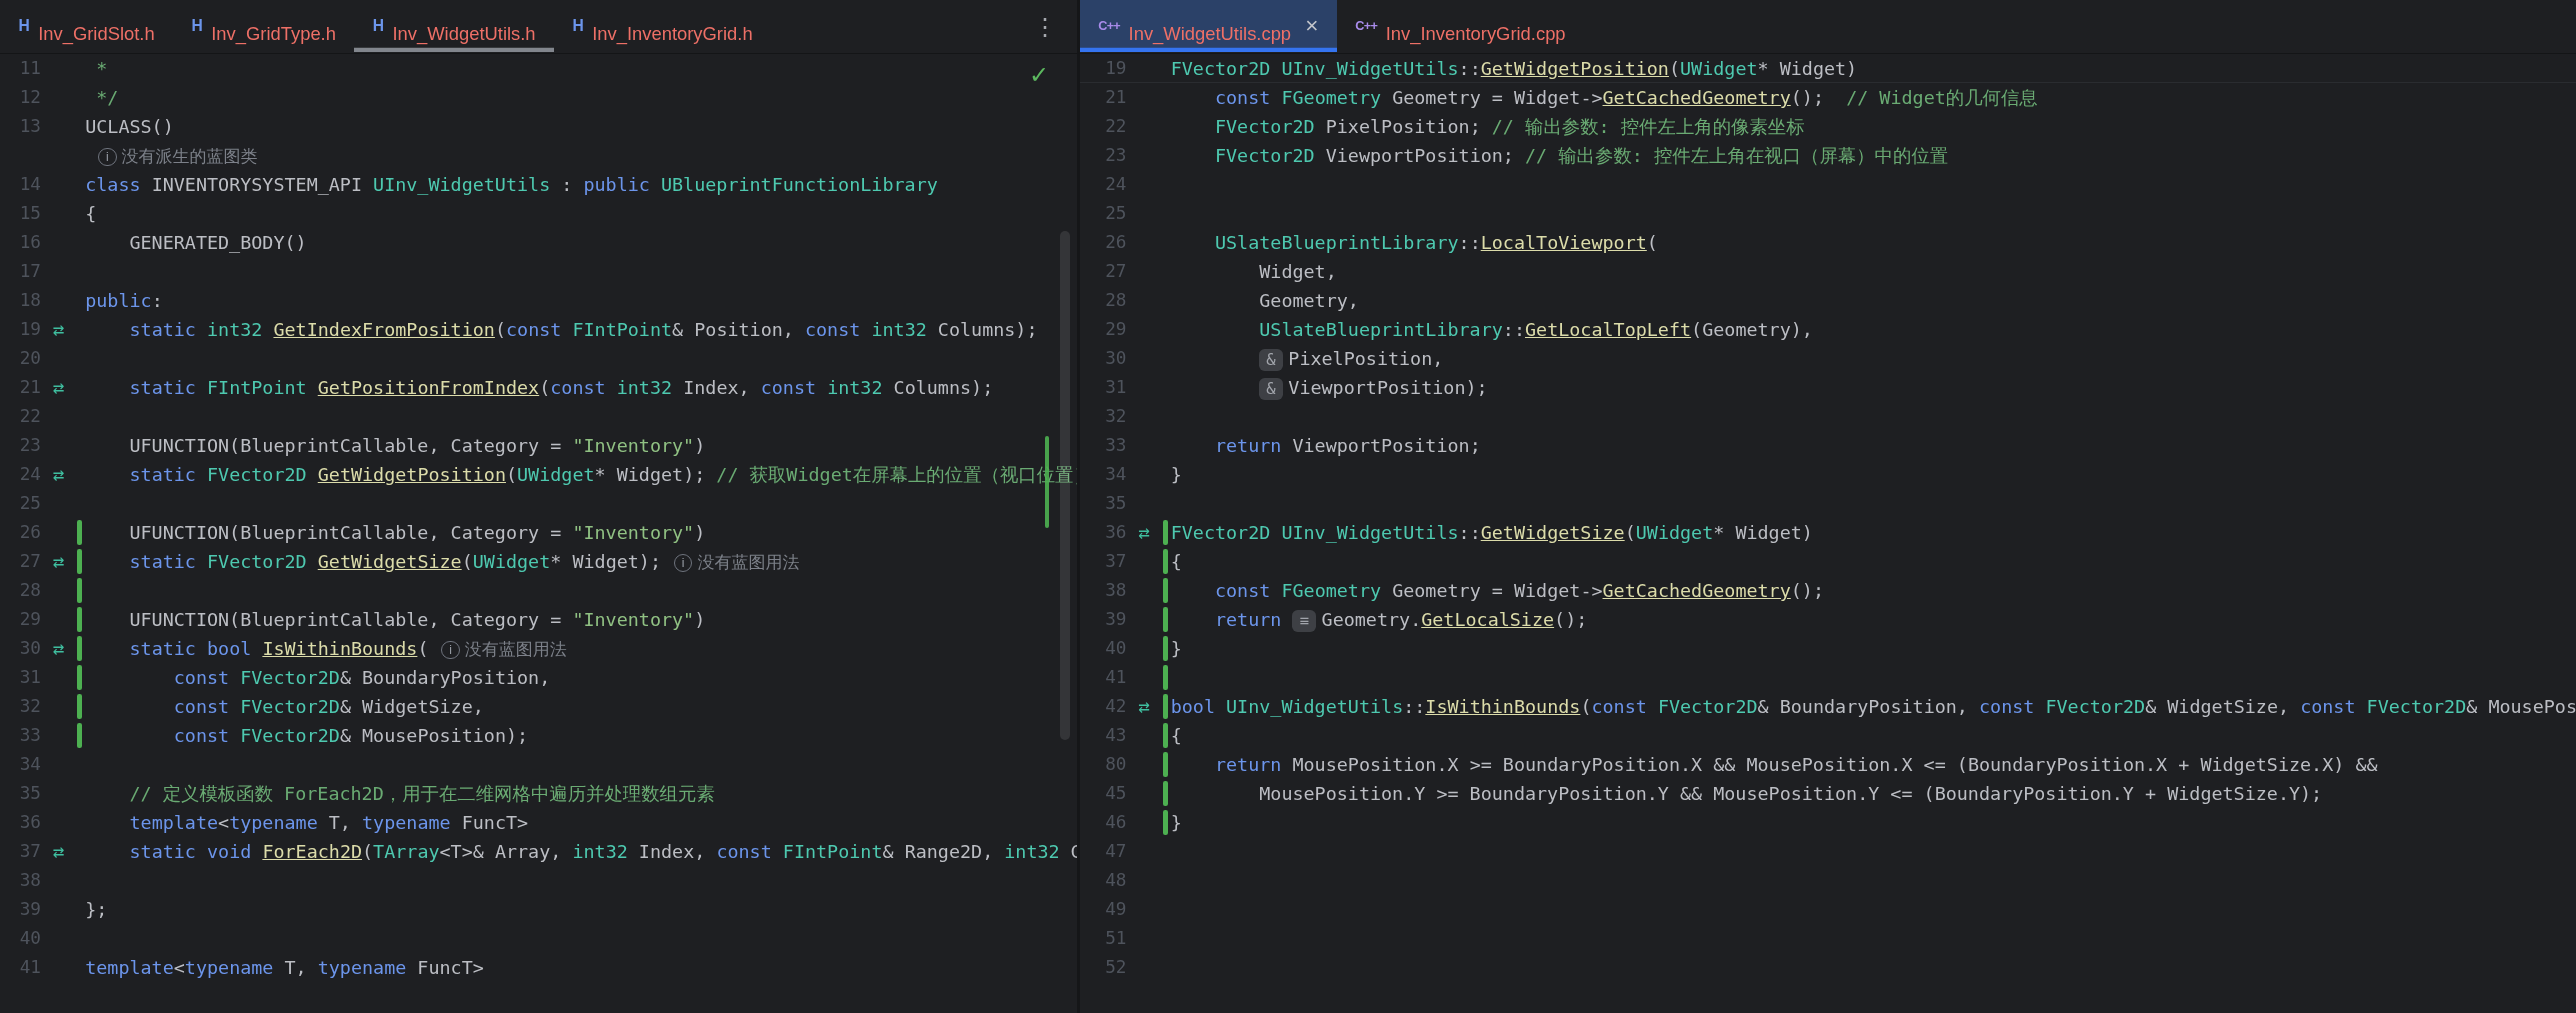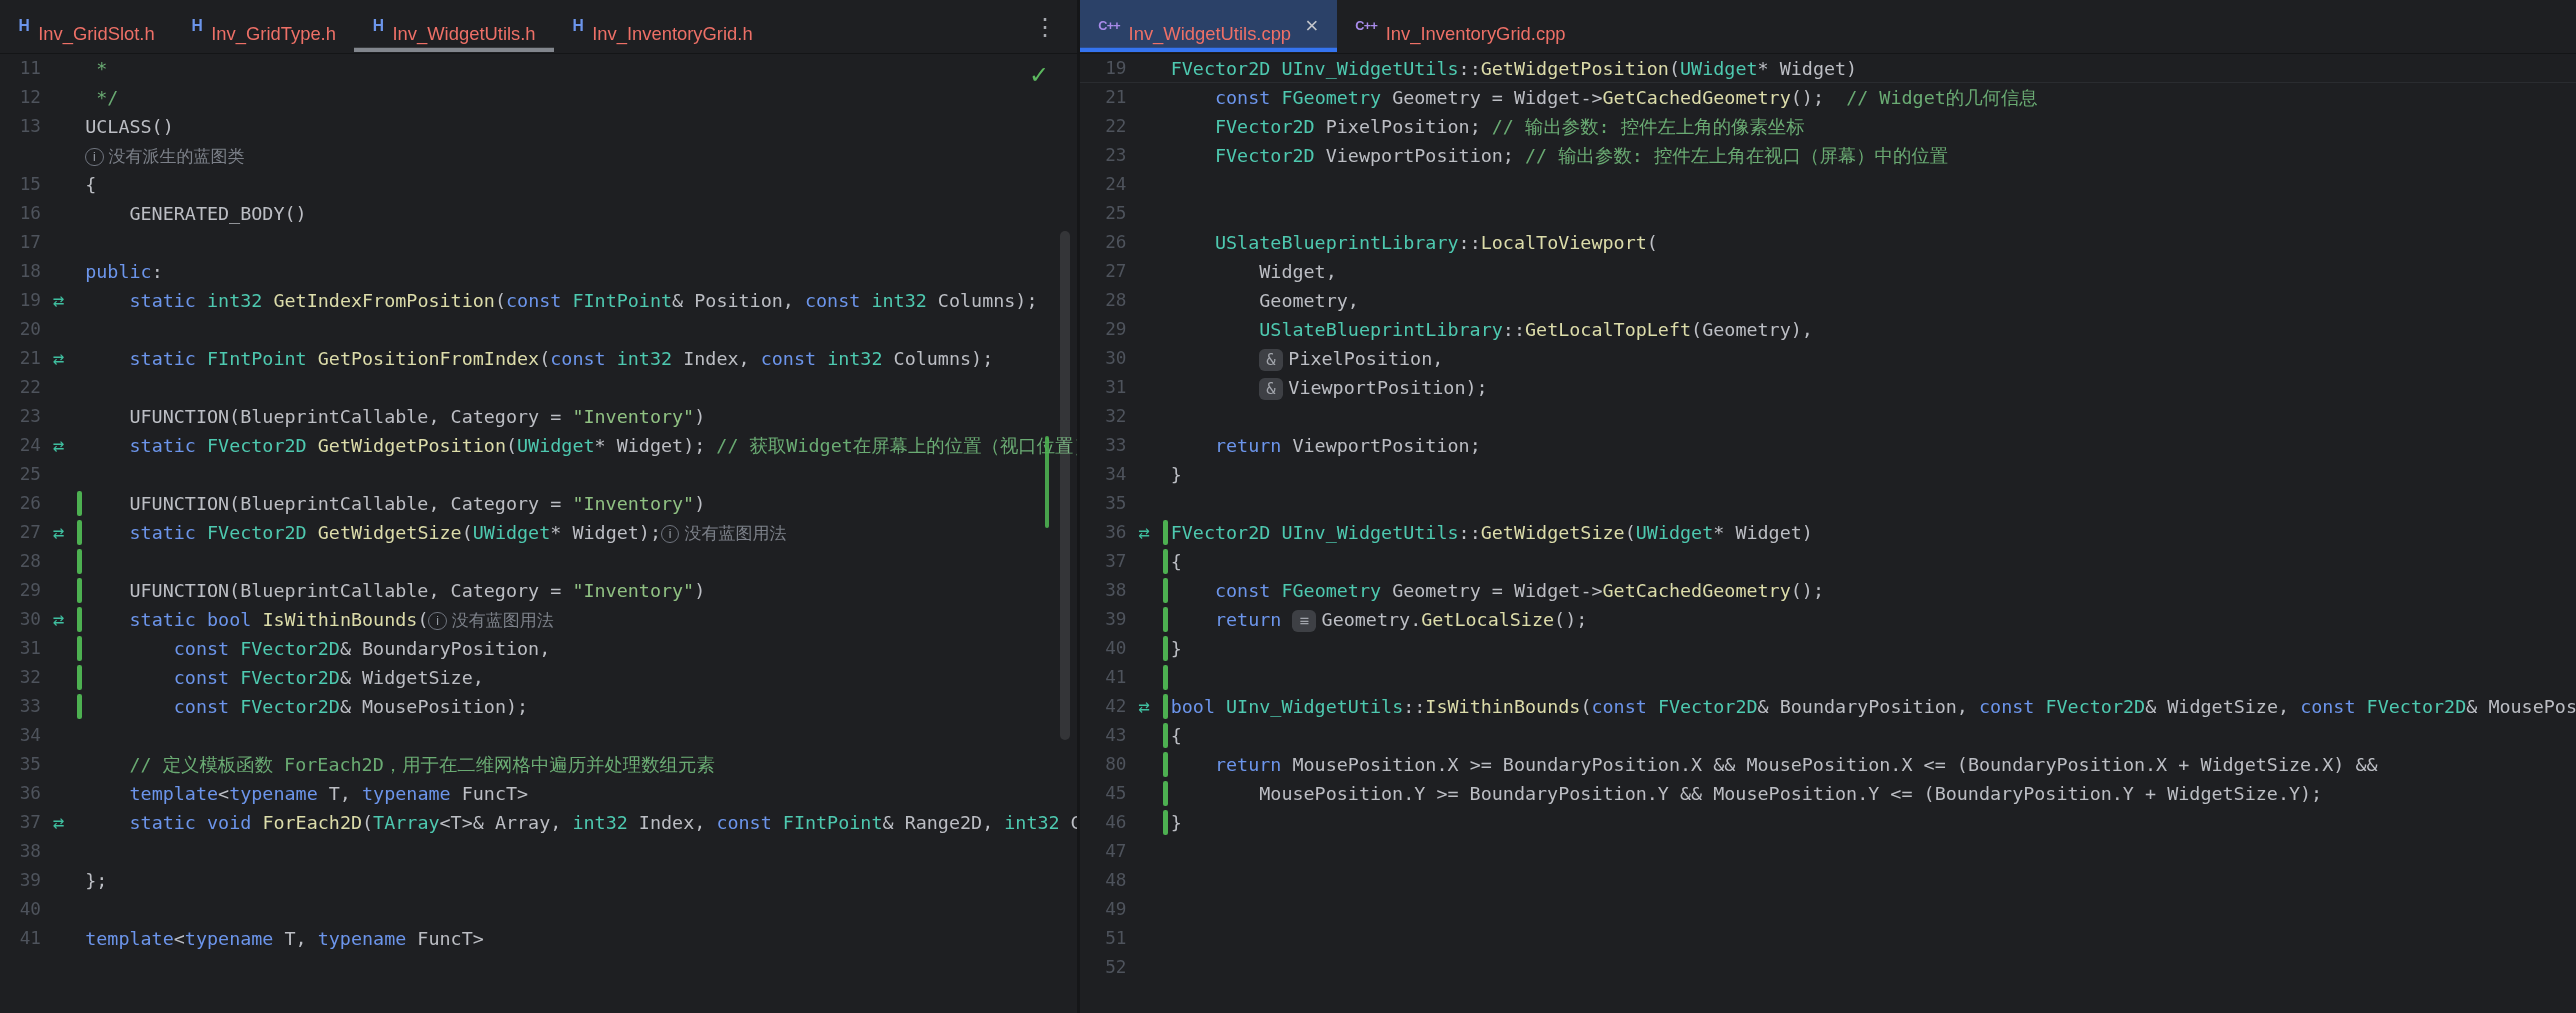--- a/index.html
+++ b/index.html
@@ -38,28 +38,28 @@
   .ed-right .row { padding-left:5.7px; }
   .row.sticky { border-bottom:1.4px solid #2A2C30; background:var(--background,#1E1F22); }
   .ln { flex:0 0 41px; text-align:right; color:#4E535C; font-size:17.7px; }
   .gicon { flex:0 0 35px; text-align:center; color:#3FBFA0; font-size:19px; }
   .cbar { flex:0 0 5px; margin:2.1px 0 2.1px 1.4px; border-radius:2.1px; }
   .cbar.changed { background:var(--changed-green,#4DB051); }
   .codeline { flex:1 1 auto; overflow:hidden; white-space:pre; padding-left:2.8px; color:#BCBEC4; }
   
   .tok-kw  { color:var(--keyword-blue,#6C95EB); }
   .tok-ty  { color:var(--type-teal,#4EC9B0); }
-  .tok-fn  { color:var(--function-yellow,#DCDCAA); }
+  .tok-fn  { color:var(--function-yellow,#DCDCAA);text-decoration:underline; }
   .tok-cmt { color:var(--comment-green,#6AAB73); }
   .tok-str { color:var(--string-green,#90C183); }
   .tok-txt { color:#BCBEC4; }
   .tok-chip { display:inline-block; background:#3E4045; color:#A2A5AC; border-radius:5.7px;
               padding:0 7px; margin-right:5.7px; font-size:15.6px; line-height:22.6px; height:22.6px;
               vertical-align:middle; }
-  .hintwrap { color:#7C8089; margin-left:0; font-size:17px; }
+  .hintwrap { color:#7C8089; margin-left:13px; font-size:17px; }
   .hinticon { display:inline-block; width:18.4px; height:18.4px; line-height:16.3px; text-align:center;
               border:1.4px solid #6F747E; border-radius:50%; font-size:12px; margin-right:5px;
               color:#9BA0A8; vertical-align:1.4px; font-family:"Liberation Sans",sans-serif; }
   
   .inspect-ok { position:absolute; top:7px; right:28px; color:#5CB85F; font-size:24px; font-weight:bold; }
   .stripe-mark { position:absolute; right:28px; top:382px; width:4.2px; height:92px;
                  background:var(--changed-green,#4DB051); border-radius:2.1px; opacity:.9; }
   .scroll-thumb { position:absolute; right:7px; top:177px; width:10px; height:509px;
                   background:rgba(255,255,255,.10); border-radius:5px; }
 </style>
@@ -122,20 +122,26 @@
             <span class="cbar"></span>
             <span class="codeline"><span class="tok-txt">UCLASS()</span></span>
           </div>
           <div class="row">
             <span class="ln"></span>
             <span class="gicon"></span>
             <span class="cbar"></span>
             <span class="codeline"><span class="hintwrap"><span class="hinticon">i</span><span class="hinttext">没有派生的蓝图类</span></span></span>
           </div>
           <div class="row">
+            <span class="ln">14</span>
+            <span class="gicon"></span>
+            <span class="cbar"></span>
+            <span class="codeline"><span class="tok-kw">class</span><span class="tok-txt"> INVENTORYSYSTEM_API </span><span class="tok-ty">UInv_WidgetUtils</span><span class="tok-txt"> : </span><span class="tok-kw">public</span><span class="tok-txt"> </span><span class="tok-ty">UBlueprintFunctionLibrary</span></span>
+          </div>
+          <div class="row">
             <span class="ln">15</span>
             <span class="gicon"></span>
             <span class="cbar"></span>
             <span class="codeline"><span class="tok-txt">{</span></span>
           </div>
           <div class="row">
             <span class="ln">16</span>
             <span class="gicon"></span>
             <span class="cbar"></span>
             <span class="codeline"><span class="tok-txt">    GENERATED_BODY()</span></span>

